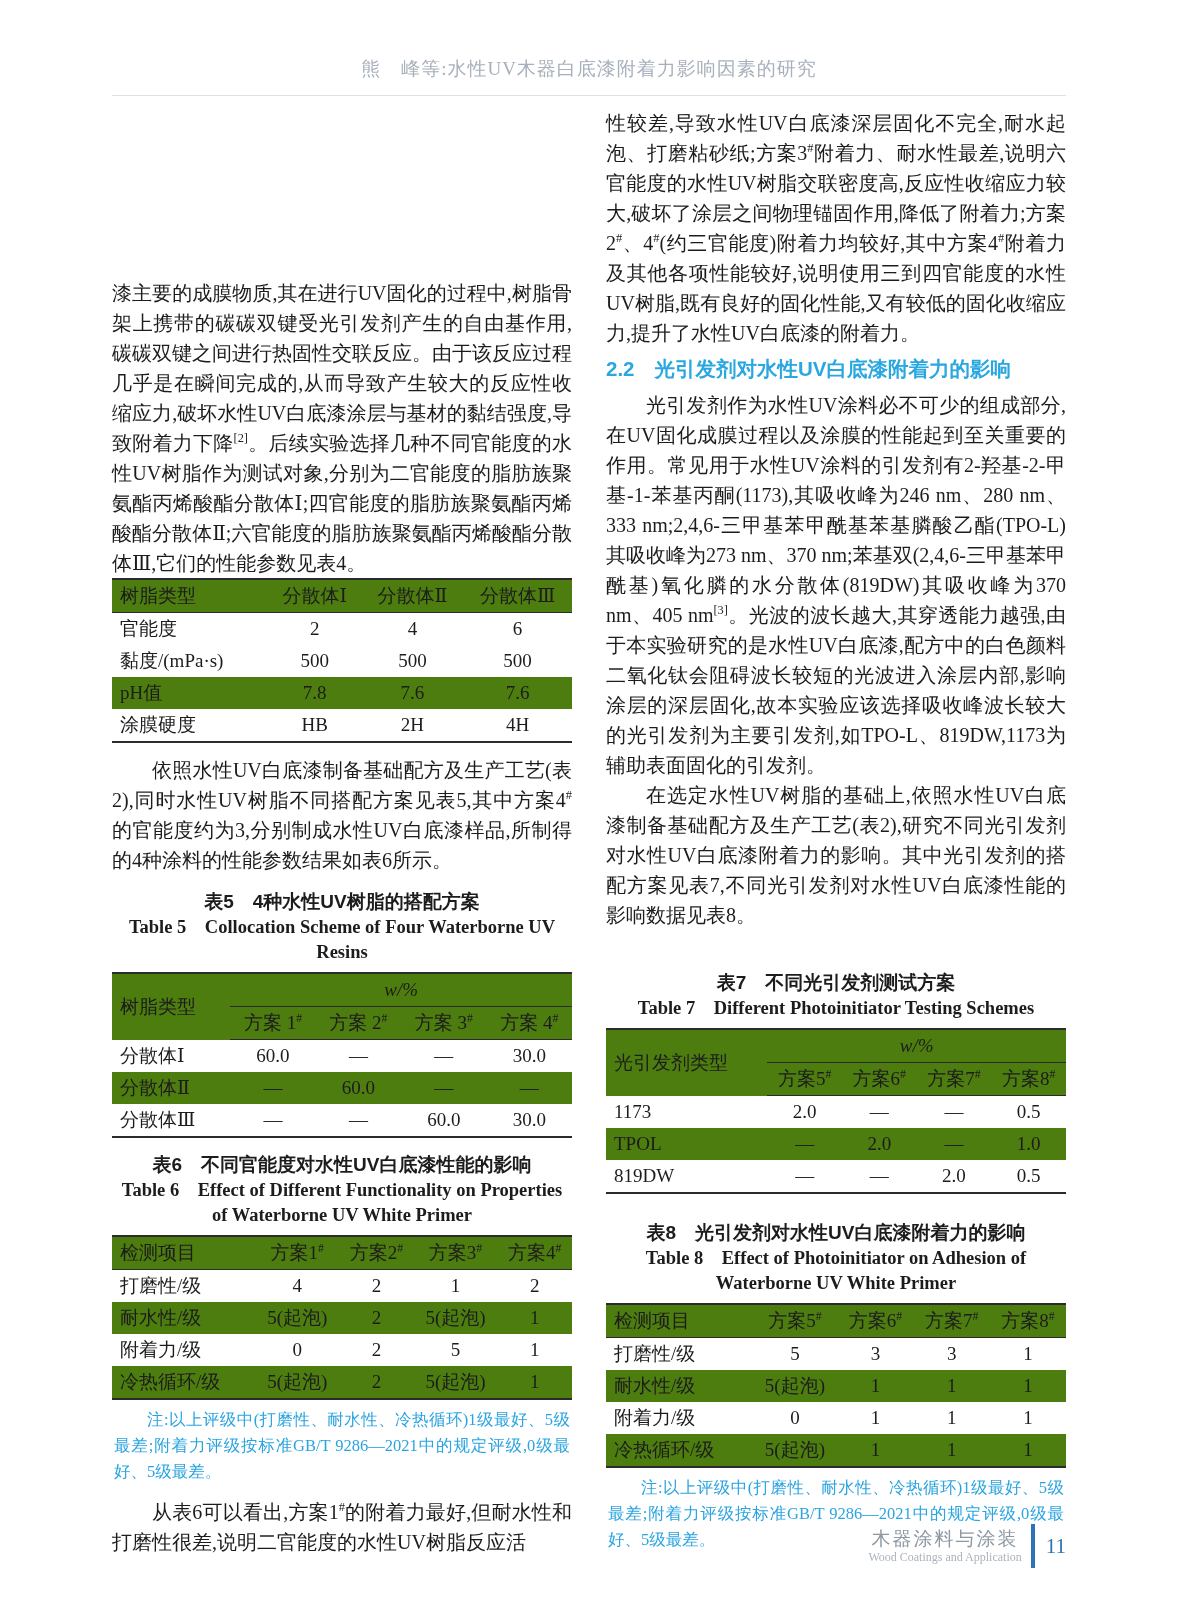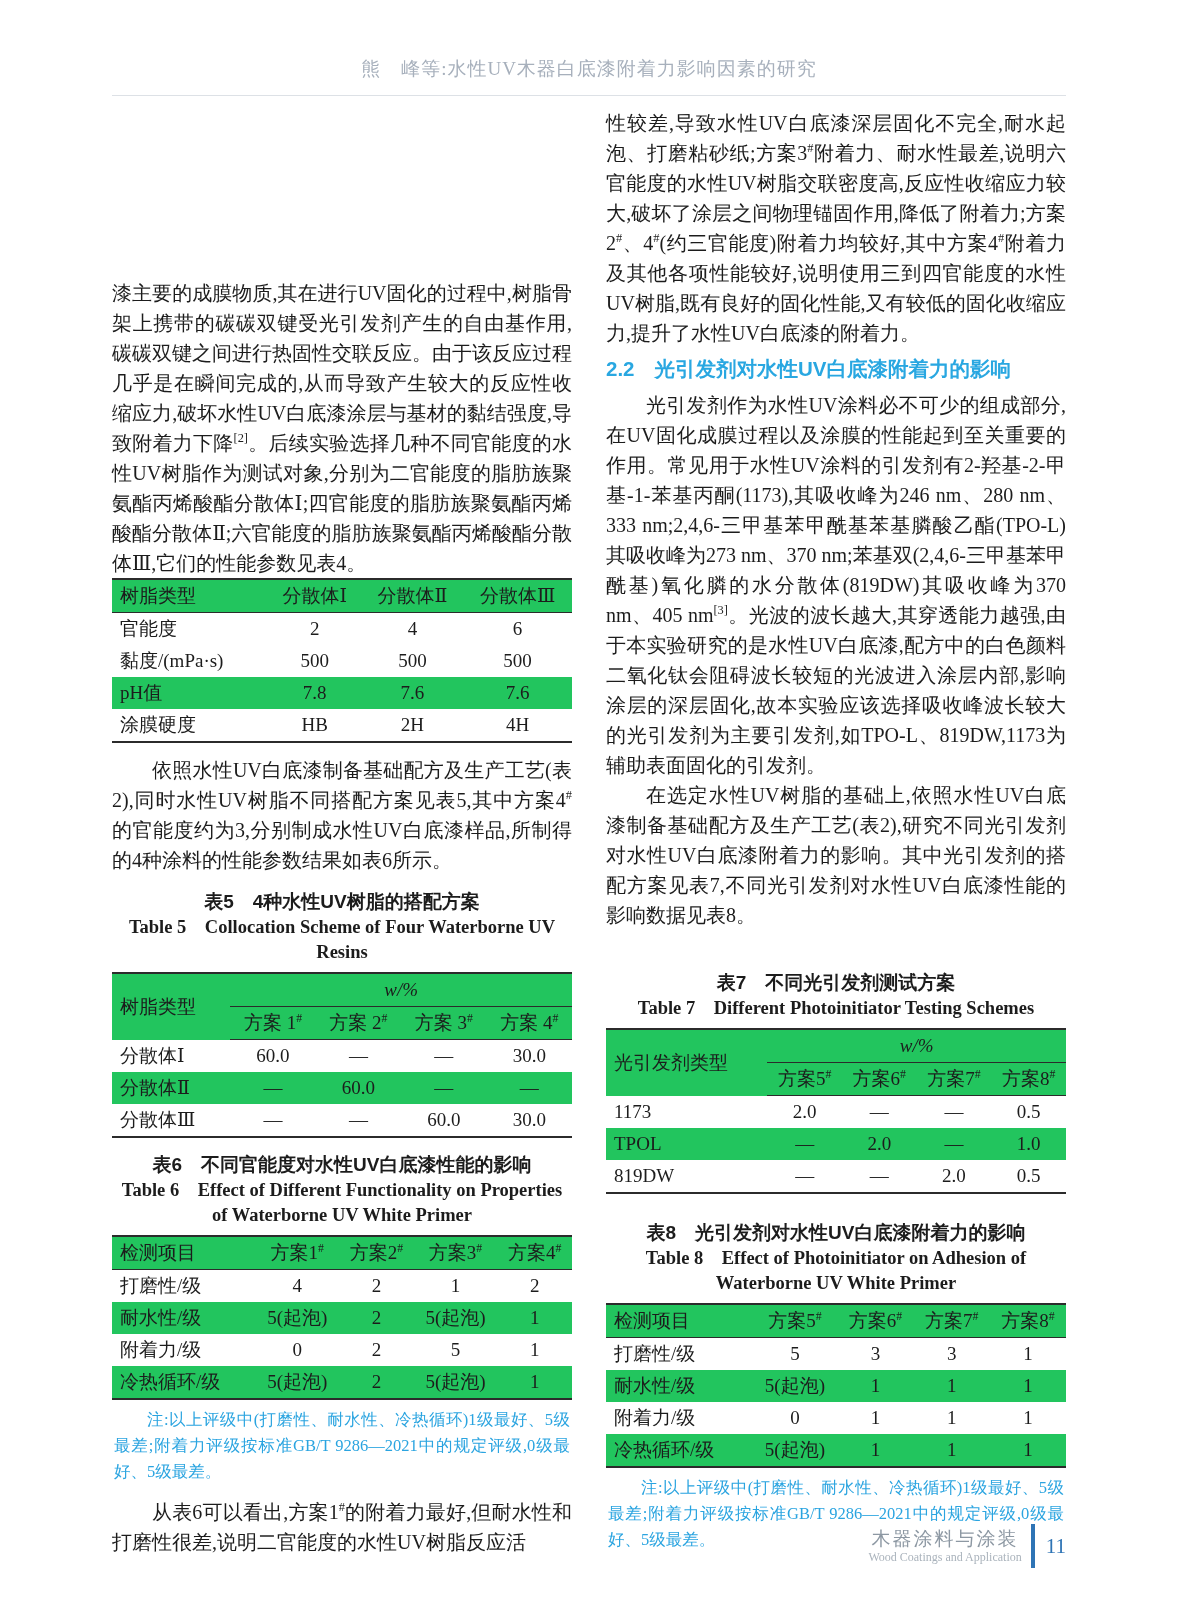--- a/index.html
+++ b/index.html
@@ -28,21 +28,21 @@
   .tcap-en{font-size:18.5px;line-height:25px;font-family:"Liberation Serif",serif;}
   table.data{width:100%;border-collapse:collapse;
     border-top:2px solid #2b2b2b;border-bottom:2px solid #2b2b2b;
     font-size:19px;}
   table.data th,table.data td{
     font-weight:normal;padding:3px 2px;text-align:center;line-height:26px;vertical-align:middle;}
   table.data .c0{text-align:left;padding-left:8px;white-space:nowrap;}
   table.data thead tr:last-child th{border-bottom:1.5px solid #2b2b2b;}
   table.data th.grp{border-bottom:1px solid #2b2b2b;}
   table.data th.grp i{font-family:"Liberation Serif",serif;}
-  tr.stripe{background:#22c55e;margin-top:44px;}
+  tr.stripe{background:#4d7c0f;margin-top:44px;}
   .note{font-size:16.5px;line-height:26px;color:#2aa4e0;text-align:justify;
     text-indent:2em;margin:7px 2px 4px;}
   .sec-head{font-size:20.5px;font-weight:bold;color:#29a7e1;
     font-family:"Liberation Sans","DejaVu Sans",sans-serif;
     margin:7px 0 7px;line-height:28px;}
   .sec-num{margin-right:20px;}
   .gap-lg{margin-top:40px;}
   .footer{position:absolute;right:112px;bottom:32px;display:flex;align-items:center;}
   .footer-names{text-align:center;margin-right:9px;}
   .fzh{font-size:19px;color:#8d98a3;letter-spacing:2px;line-height:22px;}

